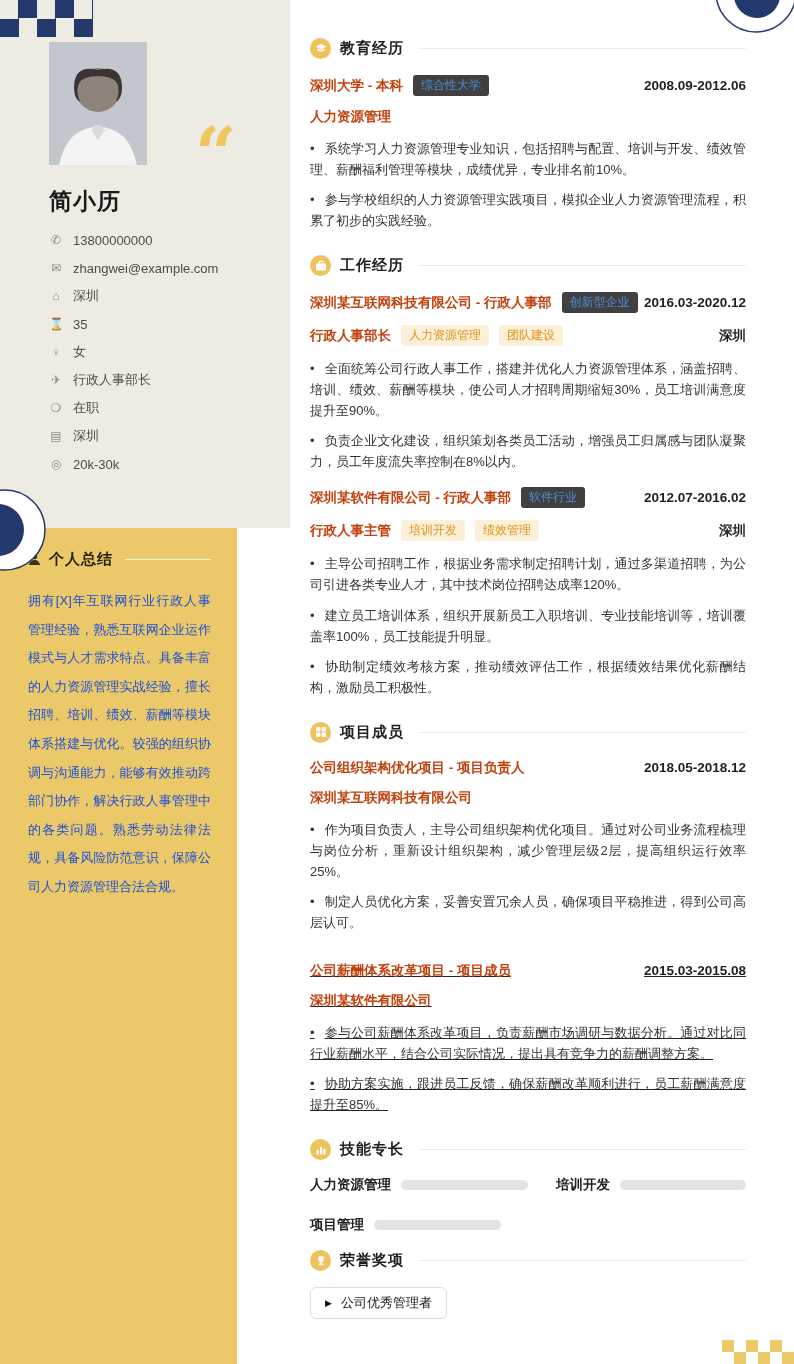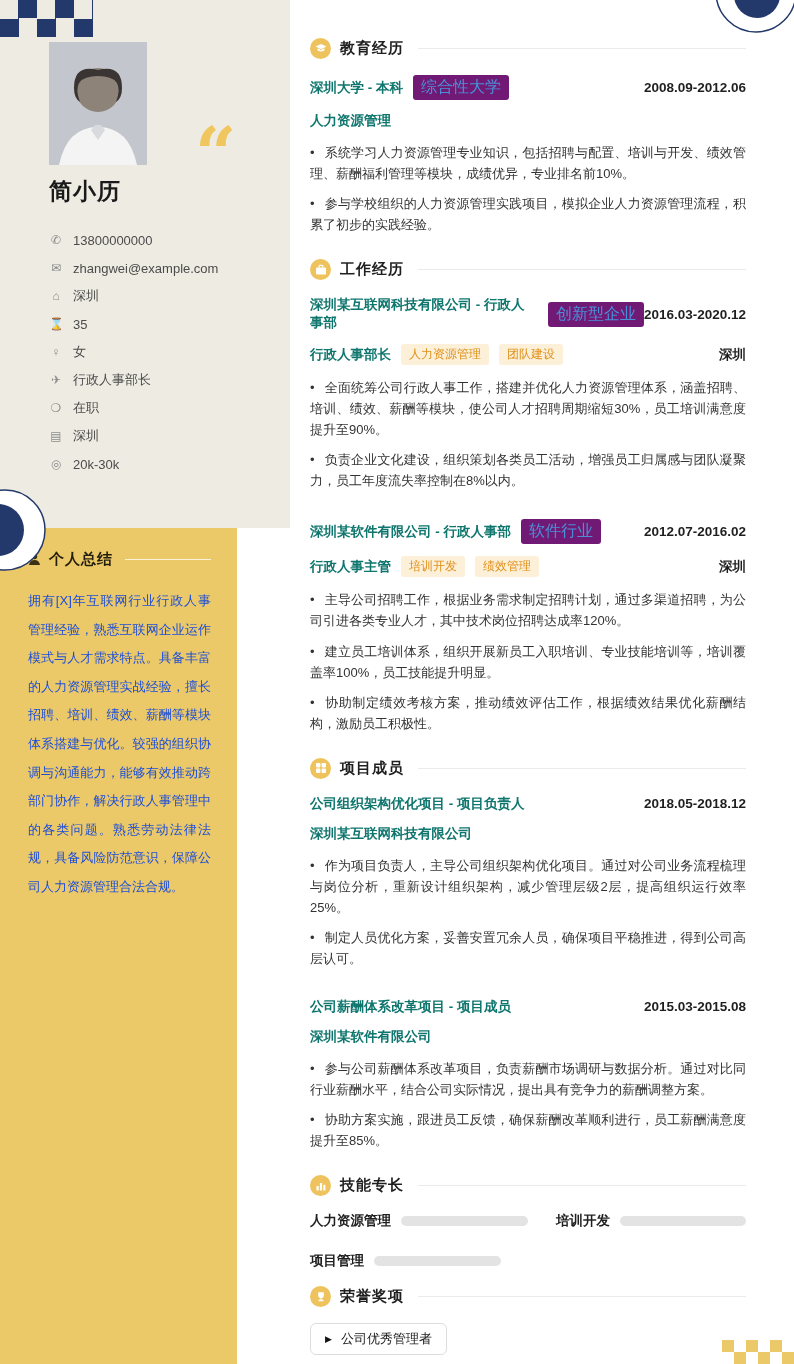--- a/index.html
+++ b/index.html
@@ -18,42 +18,42 @@
   .deco-circle-tr, .deco-circle-left { position:absolute; pointer-events:none; }
   .deco-circle-tr { right:0; top:0; width:100px; height:60px; }
   .deco-circle-left { left:0; top:470px; width:60px; height:120px; }
   
   .sidebar-top { position:absolute; left:0; top:0; width:290px; height:528px; background:#eeebe2; }
   .photo { position:absolute; left:49px; top:42px; width:98px; height:123px;
     background:linear-gradient(180deg,#b8bcc2 0%,#cdd1d6 60%,#e8e9ea 100%); overflow:hidden; }
   .photo svg { display:block; }
   .quote-mark { position:absolute; left:195px; top:118px; font-family:"DejaVu Serif",serif;
     font-size:72px; line-height:1; color:#f0c75e; font-weight:bold; }
-  .person-name { position:absolute; left:49px; top:176px; font-size:23px; font-weight:bold; color:#1a1a1a; letter-spacing:1px; }
+  .person-name { position:absolute; left:49px; top:186px; font-size:23px; font-weight:bold; color:#1a1a1a; letter-spacing:1px; }
   .contact-list { position:absolute; left:49px; top:226px; width:220px; }
   .contact-row { display:flex; align-items:center; height:28px; font-size:13px; color:#4b4b4b; }
   .contact-row .c-icon { width:14px; margin-right:10px; font-size:12px; color:#8b8b8b; text-align:center; }
   .sidebar-yellow { position:absolute; left:0; top:528px; width:237px; height:836px; background:#ecc968; padding:22px 26px 0 28px; }
   .summary-head { display:flex; align-items:center; margin-bottom:18px; }
   .summary-head .s-icon { margin-right:8px; color:#3a3014; display:flex; }
   .summary-title { font-size:15px; font-weight:bold; color:#231d0c; letter-spacing:1px; }
   .summary-rule { flex:1; height:1px; background:rgba(255,255,255,0.75); margin-left:12px; }
   .summary-text { font-size:13px; line-height:2.2; color:#1d4ed8; text-align:justify; }
   
   .main { position:absolute; left:310px; top:0; width:436px; padding-top:38px; }
   .section-head { display:flex; align-items:center; margin-bottom:16px; }
   .sec-icon { width:21px; height:21px; border-radius:50%; background:#eec35d; color:#fff;
     display:flex; align-items:center; justify-content:center; margin-right:9px; flex:0 0 auto; }
   .sec-title { font-size:15px; font-weight:bold; color:#1f1f1f; letter-spacing:1px; }
   .sec-rule { flex:1; height:1px; background:#ebebeb; margin-left:14px; }
   .entry-row { display:flex; align-items:center; margin-bottom:12px; }
-  .entry-title { font-size:13.5px; font-weight:bold; color:#0f766e; }
+  .entry-title { font-size:13.5px; font-weight:bold; color:#c2410c; }
   .entry-date { margin-left:auto; font-size:13.5px; font-weight:bold; color:#1f1f1f; white-space:nowrap; }
   .entry-loc { margin-left:auto; font-size:13.5px; font-weight:bold; color:#1f1f1f; }
-  .tag-blue { margin-left:10px; font-size:16px; color:#4a90d9; background:#701a75; padding:2px 8px; border-radius:3px; white-space:nowrap; }
+  .tag-blue { margin-left:10px; font-size:12px; color:#4a90d9; background:#404040; padding:2px 8px; border-radius:3px; white-space:nowrap; }
   .tag-orange { margin-left:10px; font-size:12px; color:#e0901a; background:#fcf0d8; padding:2px 8px; border-radius:3px; white-space:nowrap; }
   .bullet { font-size:13px; color:#333; line-height:1.62; margin-bottom:9px; text-align:justify; }
   .bullet::before { content:"•"; margin-right:10px; color:#333; }
   .entry-block { margin-bottom:14px; }
   .section { margin-bottom:24px; }
   
   .skill-grid { display:flex; flex-wrap:wrap; }
   .skill-cell { display:flex; align-items:center; width:50%; margin-bottom:22px; }
   .skill-label { font-size:13.5px; font-weight:bold; color:#1f1f1f; margin-right:10px; white-space:nowrap; }
   .skill-track { width:127px; height:10px; border-radius:5px; background:#e3e3e3; overflow:hidden; }
@@ -185,21 +185,21 @@
       <div class="entry-row">
         <span class="entry-title">行政人事部长</span>
         <span class="tag-orange">人力资源管理</span>
         <span class="tag-orange">团队建设</span>
         <span class="entry-loc">深圳</span>
       </div>
       <p class="bullet">全面统筹公司行政人事工作，搭建并优化人力资源管理体系，涵盖招聘、培训、绩效、薪酬等模块，使公司人才招聘周期缩短30%，员工培训满意度提升至90%。</p>
       <p class="bullet">负责企业文化建设，组织策划各类员工活动，增强员工归属感与团队凝聚力，员工年度流失率控制在8%以内。</p>
     </div>
 
-    <div class="entry-block" style="margin-top:28px;">
+    <div class="entry-block" style="margin-top:15px;">
       <div class="entry-row">
         <span class="entry-title">深圳某软件有限公司 - 行政人事部</span>
         <span class="tag-blue">软件行业</span>
         <span class="entry-date">2012.07-2016.02</span>
       </div>
       <div class="entry-row">
         <span class="entry-title">行政人事主管</span>
         <span class="tag-orange">培训开发</span>
         <span class="tag-orange">绩效管理</span>
         <span class="entry-loc">深圳</span>
@@ -229,21 +229,21 @@
         <span class="entry-title">公司组织架构优化项目 - 项目负责人</span>
         <span class="entry-date">2018.05-2018.12</span>
       </div>
       <div class="entry-row">
         <span class="entry-title">深圳某互联网科技有限公司</span>
       </div>
       <p class="bullet">作为项目负责人，主导公司组织架构优化项目。通过对公司业务流程梳理与岗位分析，重新设计组织架构，减少管理层级2层，提高组织运行效率25%。</p>
       <p class="bullet">制定人员优化方案，妥善安置冗余人员，确保项目平稳推进，得到公司高层认可。</p>
     </div>
 
-    <div class="entry-block" style="margin-top:29px;">
+    <div class="entry-block" style="margin-top:29px;text-decoration:underline;">
       <div class="entry-row">
         <span class="entry-title">公司薪酬体系改革项目 - 项目成员</span>
         <span class="entry-date">2015.03-2015.08</span>
       </div>
       <div class="entry-row">
         <span class="entry-title">深圳某软件有限公司</span>
       </div>
       <p class="bullet">参与公司薪酬体系改革项目，负责薪酬市场调研与数据分析。通过对比同行业薪酬水平，结合公司实际情况，提出具有竞争力的薪酬调整方案。</p>
       <p class="bullet">协助方案实施，跟进员工反馈，确保薪酬改革顺利进行，员工薪酬满意度提升至85%。</p>
     </div>

